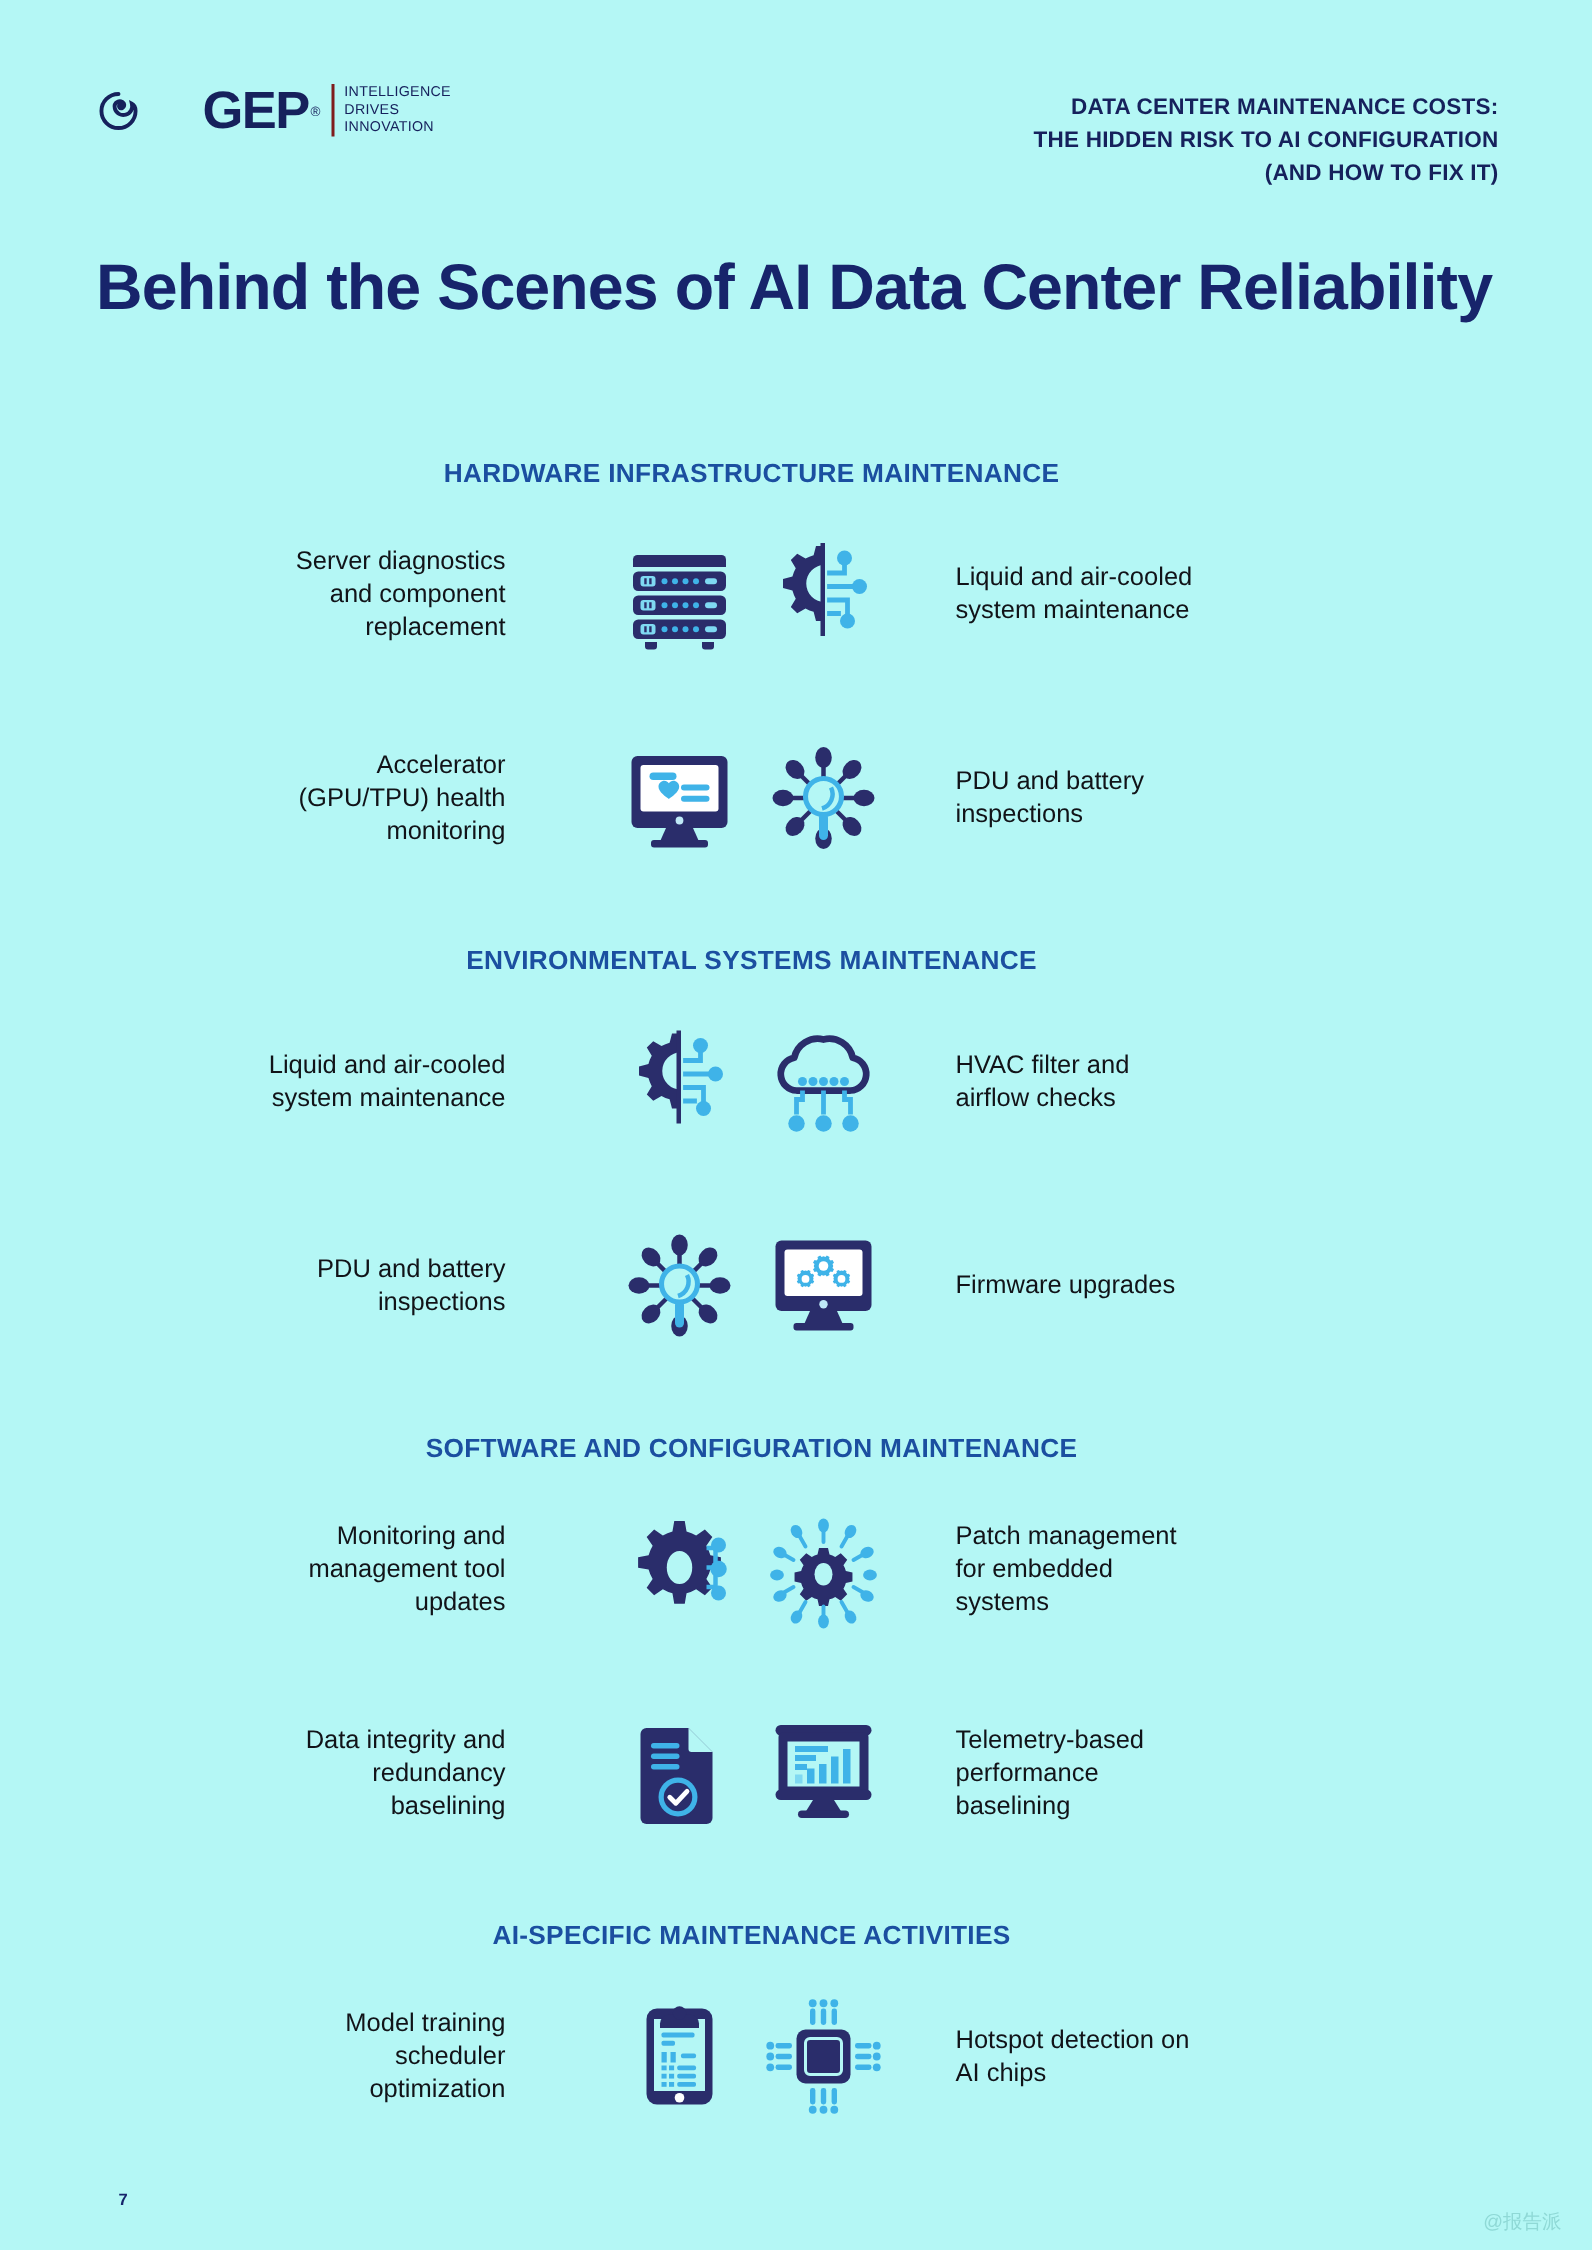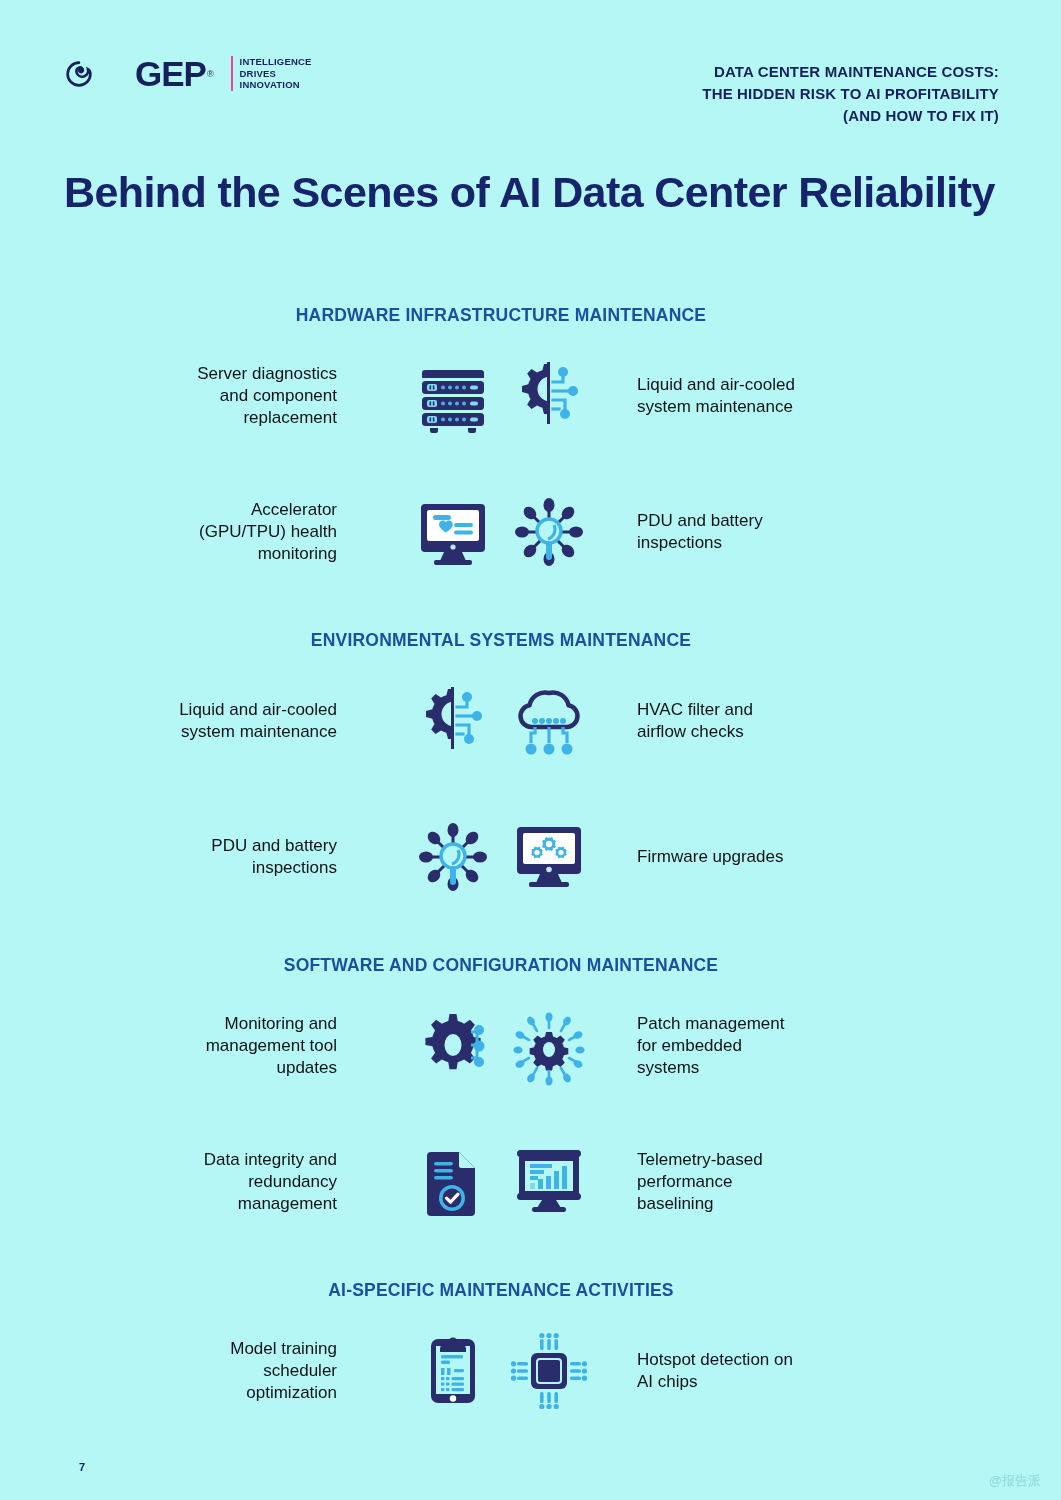--- a/index.html
+++ b/index.html
@@ -40,25 +40,25 @@
     font-family: "Liberation Sans", sans-serif;
     margin-left: 40px;
   }
   .logo-tm {
     font-size: 9px;
     color: #16215c;
     vertical-align: super;
     margin-left: 1px;
   }
   .logo-tag {
-    border-left: 2px solid #ec4899;
-    margin-left: 17px;
+    border-left: 2px solid #7f1d1d;
+    margin-left: 7px;
     padding-left: 7px;
     font-size: 9.5px;
-    font-weight: bold;
+    font-weight: normal;
     line-height: 1.22;
     color: #16215c;
     letter-spacing: 0.2px;
   }
   .doc-title {
     position: absolute;
     right: 62px;
     top: 13px;
     text-align: right;
     font-size: 15px;
@@ -164,21 +164,21 @@
     <span class="logo-word">GEP</span>
     <span class="logo-tm">®</span>
     <span class="logo-tag">
       <div>INTELLIGENCE</div>
       <div>DRIVES</div>
       <div>INNOVATION</div>
     </span>
   </div>
   <div class="doc-title">
     <div>DATA CENTER MAINTENANCE COSTS:</div>
-    <div>THE HIDDEN RISK TO AI PROFITABILITY</div>
+    <div>THE HIDDEN RISK TO AI CONFIGURATION</div>
     <div>(AND HOW TO FIX IT)</div>
   </div>
 </div>
 
 <div class="page-title">Behind the Scenes of AI Data Center Reliability</div>
 
 <div class="content">
 
   <div class="section">
     <div class="section-title">HARDWARE INFRASTRUCTURE MAINTENANCE</div>
@@ -450,21 +450,21 @@
           </svg>
         </span>
         <span class="label">Patch management for embedded systems</span>
       </div>
     </div>
 
     <div class="sp-1"></div>
 
     <div class="row">
       <div class="cell left">
-        <span class="label">Data integrity and redundancy management</span>
+        <span class="label">Data integrity and redundancy baselining</span>
         <span class="icon-box">
           <svg viewBox="0 0 80 80" width="80" height="80">
             <path d="M18 10h28l16 16v44a4 4 0 0 1-4 4H18a4 4 0 0 1-4-4V14a4 4 0 0 1 4-4z" fill="#2a2d6b"></path>
             <path d="M46 10l16 16H48a2 2 0 0 1-2-2z" fill="#b4f7f5"></path>
             <rect x="21" y="20" width="19" height="3.6" rx="1.8" fill="#3fb3e8"></rect>
             <rect x="21" y="27" width="19" height="3.6" rx="1.8" fill="#3fb3e8"></rect>
             <rect x="21" y="34" width="19" height="3.6" rx="1.8" fill="#3fb3e8"></rect>
             <circle cx="39" cy="56" r="13" fill="#3fb3e8"></circle>
             <circle cx="39" cy="56" r="9.5" fill="#2a2d6b"></circle>
             <path d="M33.5 56.2l4 4 7.5-8" fill="none" stroke="#ffffff" stroke-width="3.2" stroke-linecap="round" stroke-linejoin="round"></path>

